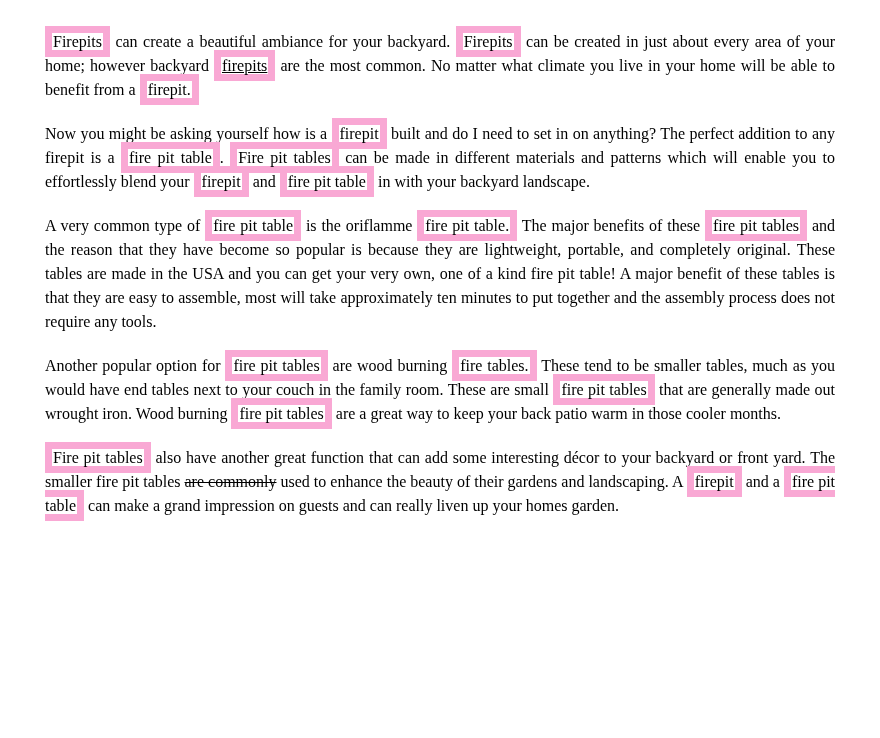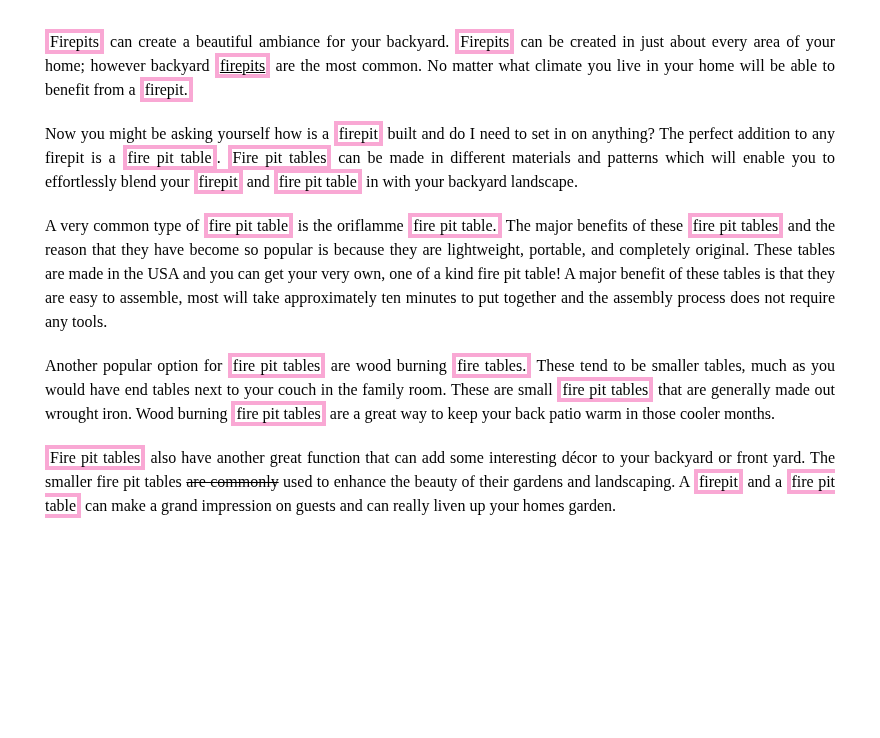--- a/index.html
+++ b/index.html
@@ -22,21 +22,21 @@
     .content-area {
       width: 100%;
     }
 
     p {
       margin-bottom: 20px;
       text-align: justify;
     }
 
     .highlight {
-      border: 4px solid #f9a8d4;
+      border: 7px solid #f9a8d4;
       display: inline;
       padding: 0px 1px;
     }
 
     .strikethrough {
       text-decoration: line-through;
     }
 
     .underline {
       text-decoration: underline;

